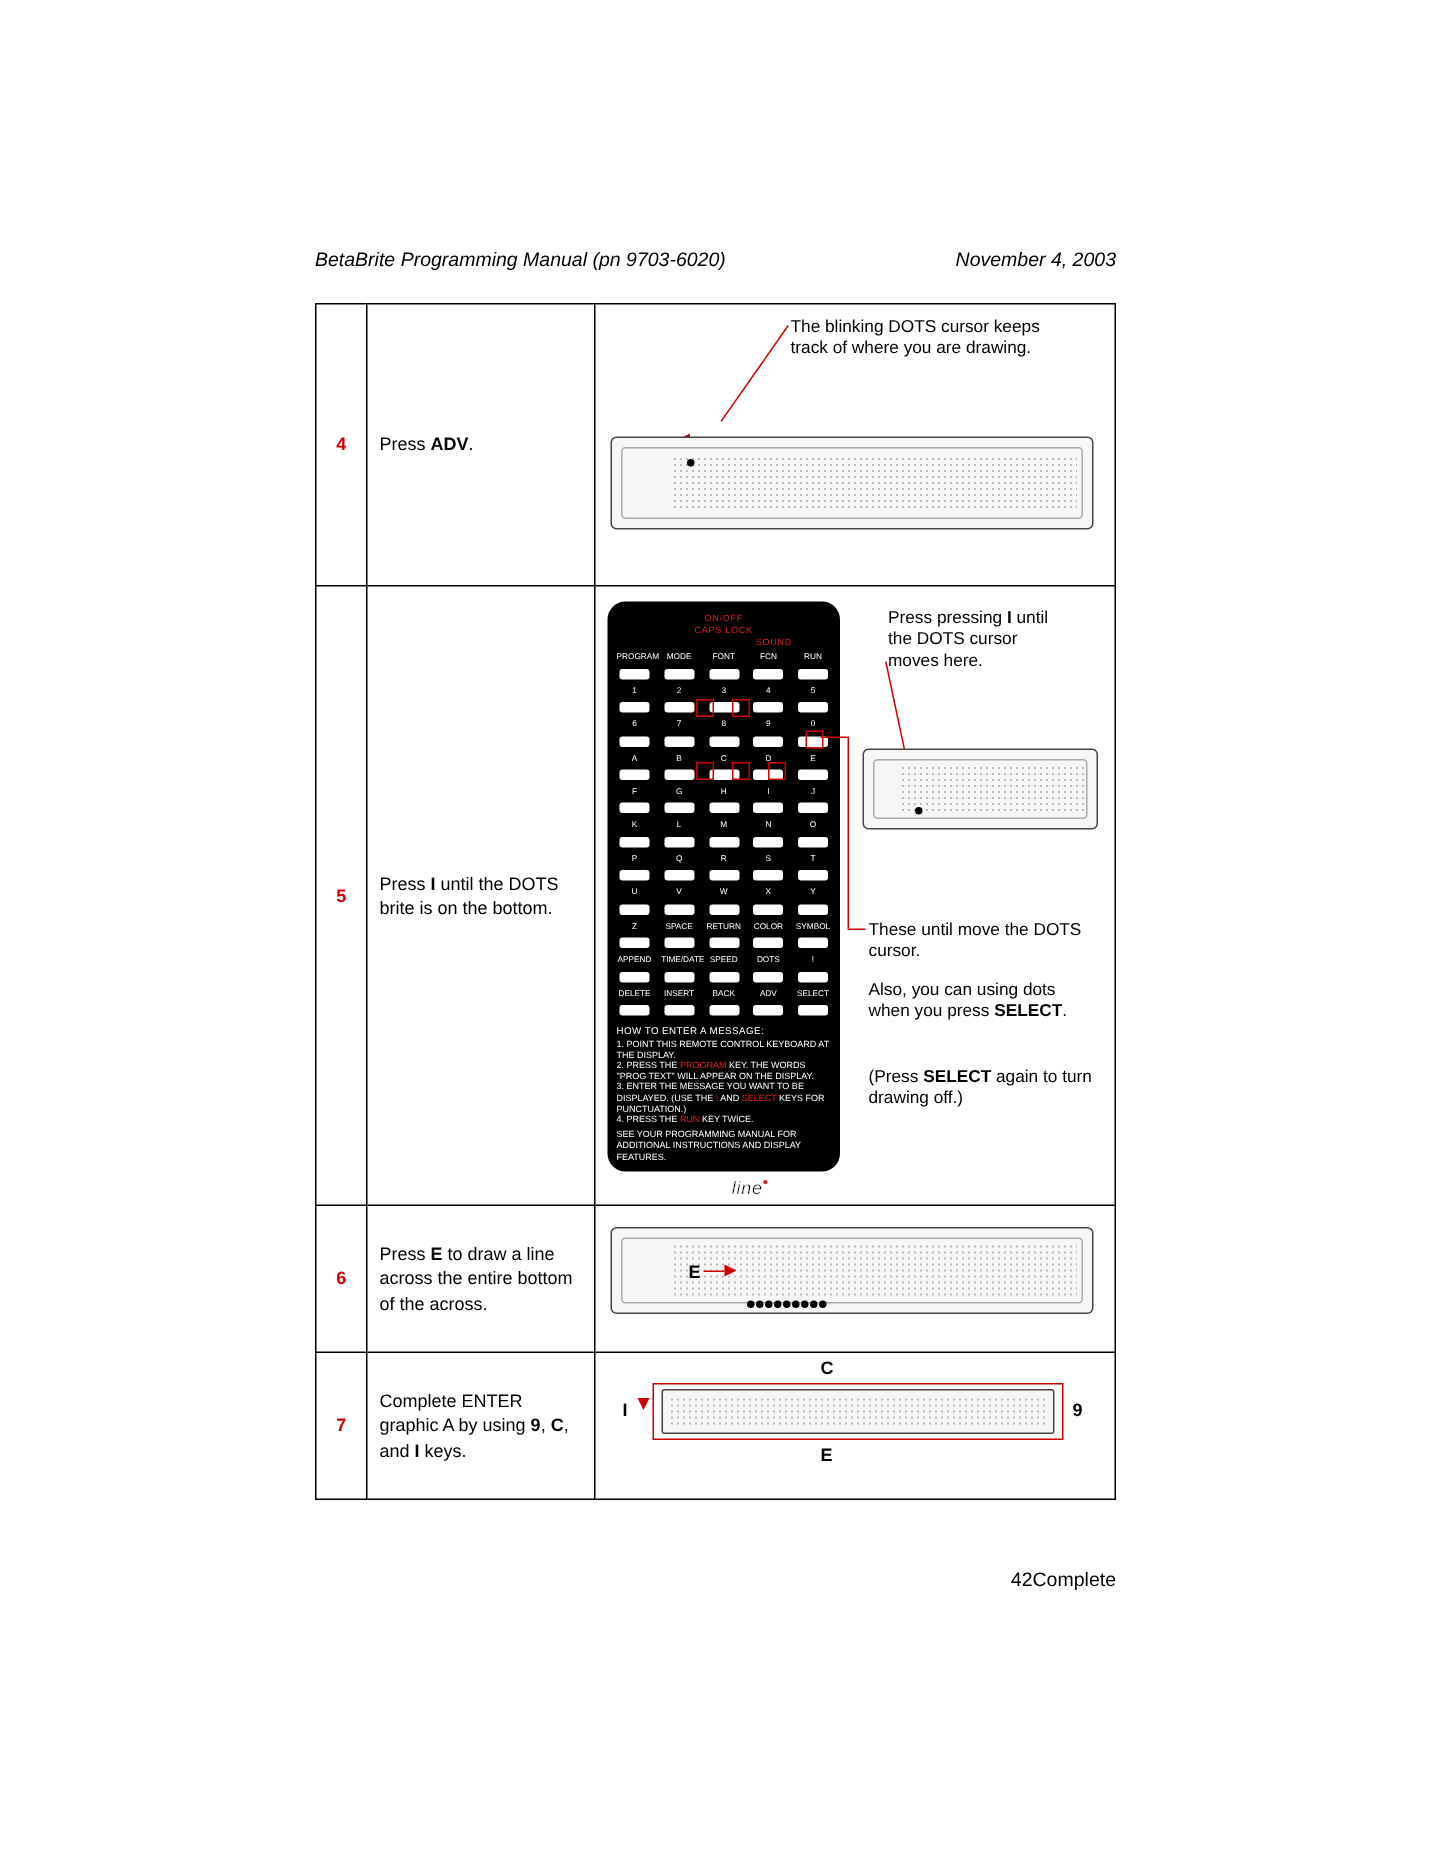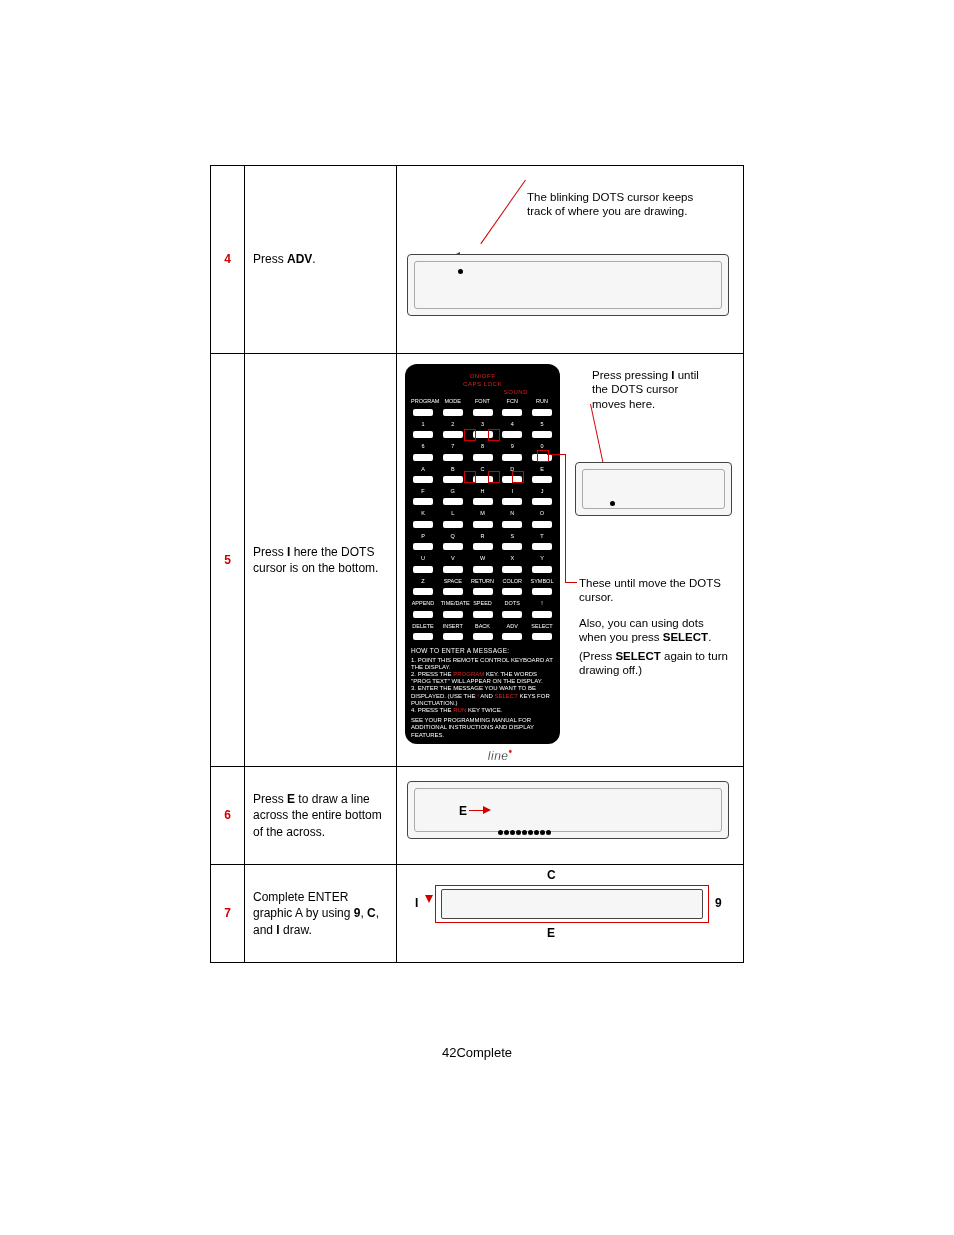--- a/index.html
+++ b/index.html
@@ -32,60 +32,64 @@
   .remote .key{width:20px;height:7px;background:#fff;border-radius:2px;margin:1px auto 3px}
   .remote .keyRow{display:flex;justify-content:space-between}
   .remote .keyRow .slot{width:24px;text-align:center}
   .remote .keyRow .slot .key{width:20px}
   .remote .msg{font-size:6px;line-height:1.2;margin-top:4px}
   .remote .msg .redk{color:#e02020}
   .remote .logo{margin-top:6px;text-align:center;font-size:12px;font-weight:bold;letter-spacing:.5px}
   .remote .logo .brite{font-style:italic;font-weight:normal;-webkit-text-stroke:.3px #fff;color:#000}
   .remote .reddot{color:#e02020;font-size:10px;vertical-align:super}
 
-  .ftr{position:absolute;left:210px;right:210px;bottom:175px;display:flex;justify-content:center;font-size:13px}
+  .ftr{position:absolute;left:210px;right:210px;bottom:175px;display:flex;justify-content:flex-end;font-size:13px}
 </style>
 </head>
 <body>
 
 <div class="page">
 
+  <div class="hdr">
+    <span>BetaBrite Programming Manual (pn 9703-6020)</span>
+    <span>November 4, 2003</span>
+  </div>
 
   <table class="main">
     <colgroup>
         <col class="cnum">
         <col class="cinst">
         <col class="cill">
       </colgroup>
 
     <tbody>
         <tr class="r4">
       <td class="num">4</td>
       <td>
         <span>Press </span><b>ADV</b><span>.</span>
       </td>
       <td style="position:relative;padding:0">
         <div class="illus">
-          <div class="note" style="left:130px;top:24px;width:170px">The blinking DOTS cursor keeps track of where you are drawing.</div>
+          <div class="note" style="left:130px;top:8px;width:170px">The blinking DOTS cursor keeps track of where you are drawing.</div>
           <div class="rline" style="left:128px;top:14px;width:1px;height:78px;transform:rotate(35deg);transform-origin:top"></div>
           <div class="rarrow" style="left:55px;top:86px;border-width:4px 8px 4px 0;border-color:transparent #d00000 transparent transparent"></div>
 
           <div class="sign" style="left:10px;top:88px;width:320px;height:60px">
             <div class="inner"></div>
             <div class="dotfield" style="left:40px;top:12px;right:10px;height:36px"></div>
             <div class="cursor" style="left:50px;top:14px"></div>
           </div>
         </div>
       </td>
     </tr>
 
     <tr class="r5">
       <td class="num">5</td>
       <td>
-        <span>Press </span><b>I</b><span> here the DOTS cursor is on the bottom.</span>
+        <span>Press </span><b>I</b><span> until the DOTS brite is on the bottom.</span>
       </td>
       <td style="position:relative;padding:0">
         <div class="illus">
 
           <div class="remote" style="left:8px;top:10px">
             <div class="redtxt">ON/OFF</div>
             <div class="redtxt">CAPS LOCK</div>
             <div class="redtxt" style="text-align:right;padding-right:26px">SOUND</div>
             <div id="kbd">
                   <div class="row">
@@ -385,21 +389,21 @@
           <div class="rbox" style="left:115px;top:117px;width:10px;height:10px"></div>
           <div class="rbox" style="left:140px;top:96px;width:10px;height:10px"></div>
           <div class="rline" style="left:150px;top:100px;width:18px;height:1px"></div>
           <div class="rline" style="left:168px;top:100px;width:1px;height:128px"></div>
           <div class="rline" style="left:168px;top:228px;width:12px;height:1px"></div>
 
           <div class="note" style="left:182px;top:222px;width:145px">These until move the DOTS cursor.</div>
           <div class="note" style="left:182px;top:262px;width:150px">
             <span>Also, you can using dots when you press </span><b>SELECT</b><span>.</span>
           </div>
-          <div class="note" style="left:182px;top:295px;width:150px">
+          <div class="note" style="left:182px;top:320px;width:150px">
             <span>(Press </span><b>SELECT</b><span> again to turn drawing off.)</span>
           </div>
         </div>
       </td>
     </tr>
 
     <tr class="r6">
       <td class="num">6</td>
       <td>
         <span>Press </span><b>E</b><span> to draw a line across the entire bottom of the across.</span>
@@ -424,21 +428,21 @@
           <div class="lbl" style="left:62px;top:36px">E</div>
           <div class="rline" style="left:72px;top:43px;width:14px;height:1px"></div>
           <div class="rarrow" style="left:86px;top:39px;border-width:4px 0 4px 8px;border-color:transparent transparent transparent #d00000"></div>
         </div>
       </td>
     </tr>
 
     <tr class="r7">
       <td class="num">7</td>
       <td>
-        <span>Complete ENTER graphic A by using </span><b>9</b><span>, </span><b>C</b><span>, and </span><b>I</b><span> draw.</span>
+        <span>Complete ENTER graphic A by using </span><b>9</b><span>, </span><b>C</b><span>, and </span><b>I</b><span> keys.</span>
       </td>
       <td style="position:relative;padding:0">
         <div class="illus">
           <div class="lbl" style="left:150px;top:2px">C</div>
           <div class="rbox" style="left:38px;top:20px;width:272px;height:36px"></div>
           <div class="sign" style="left:44px;top:24px;width:260px;height:28px;border-radius:2px">
             <div class="dotfield" style="left:4px;top:4px;right:4px;height:20px"></div>
           </div>
           <div class="lbl" style="left:18px;top:30px">I</div>
           <div class="rarrow" style="left:28px;top:30px;border-width:8px 4px 0 4px;border-color:#d00000 transparent transparent transparent"></div>

